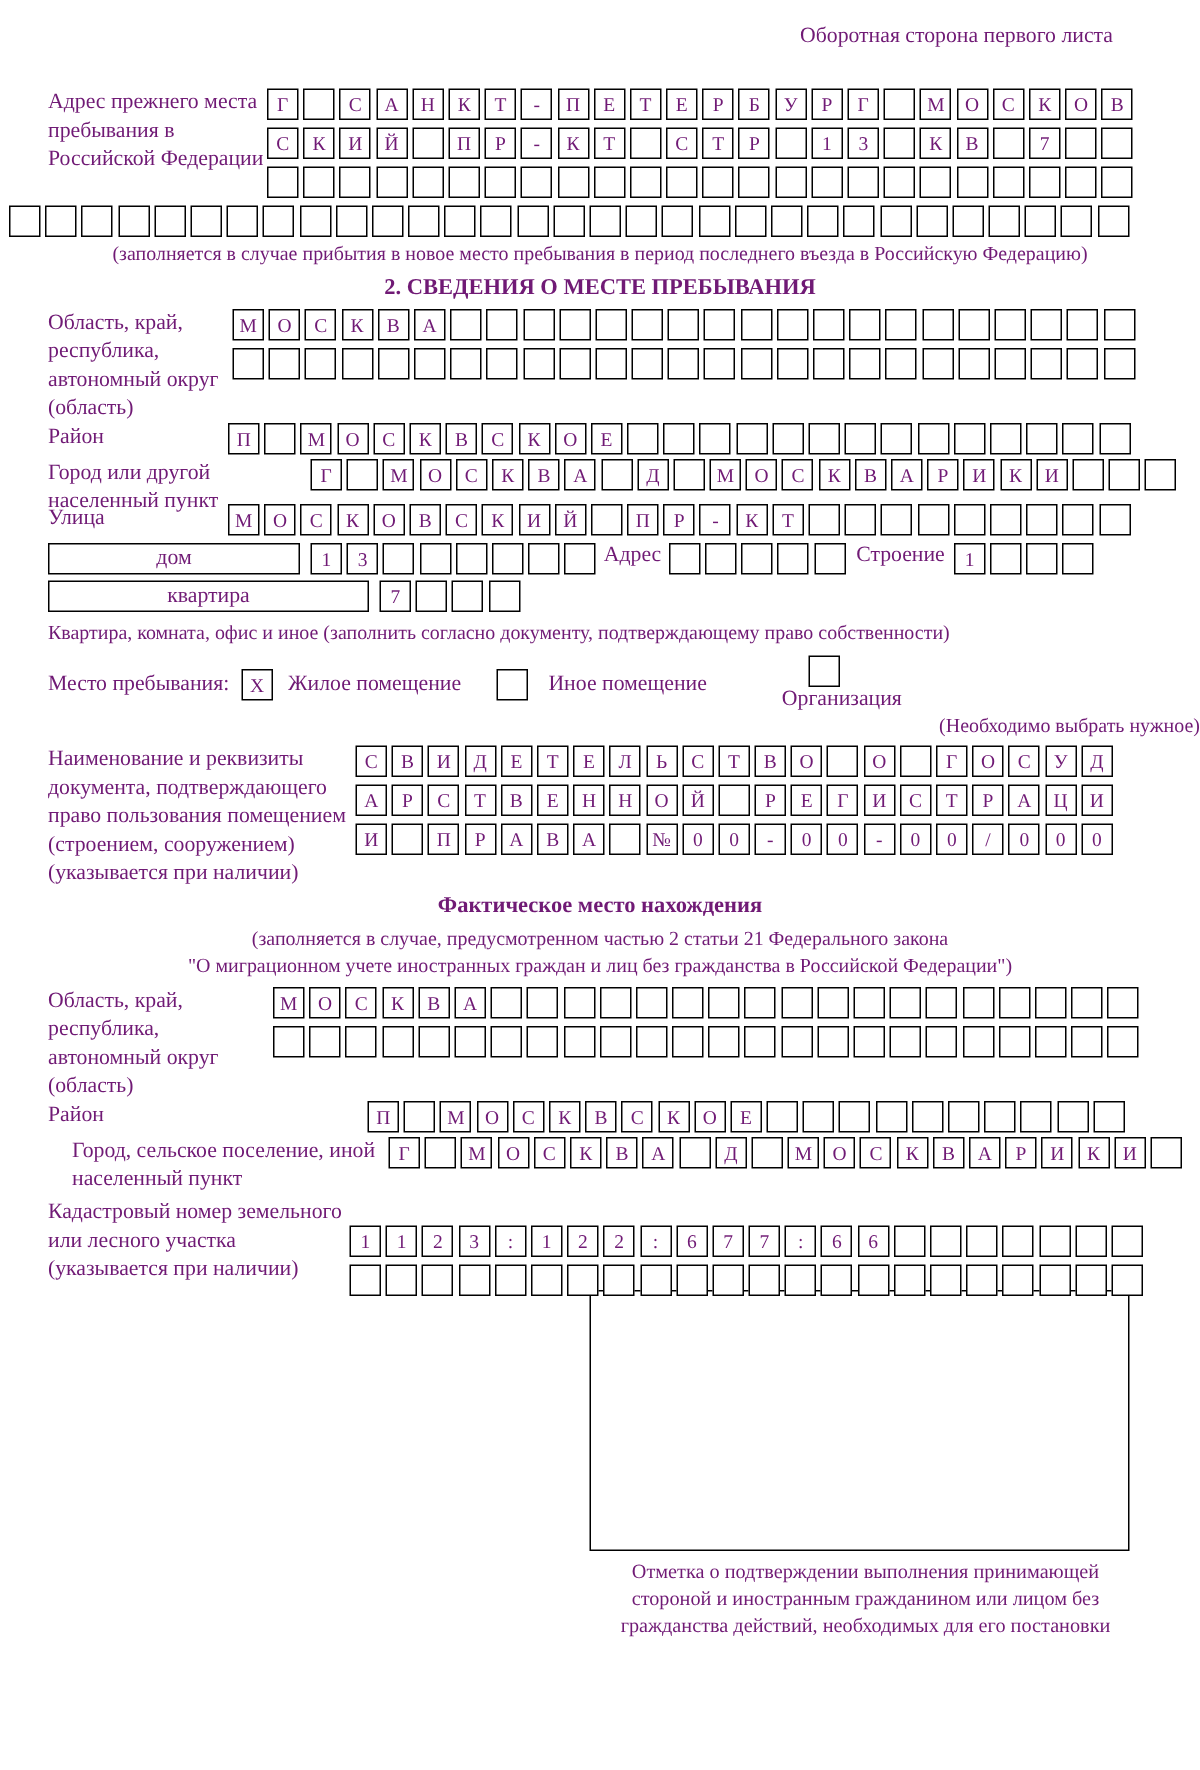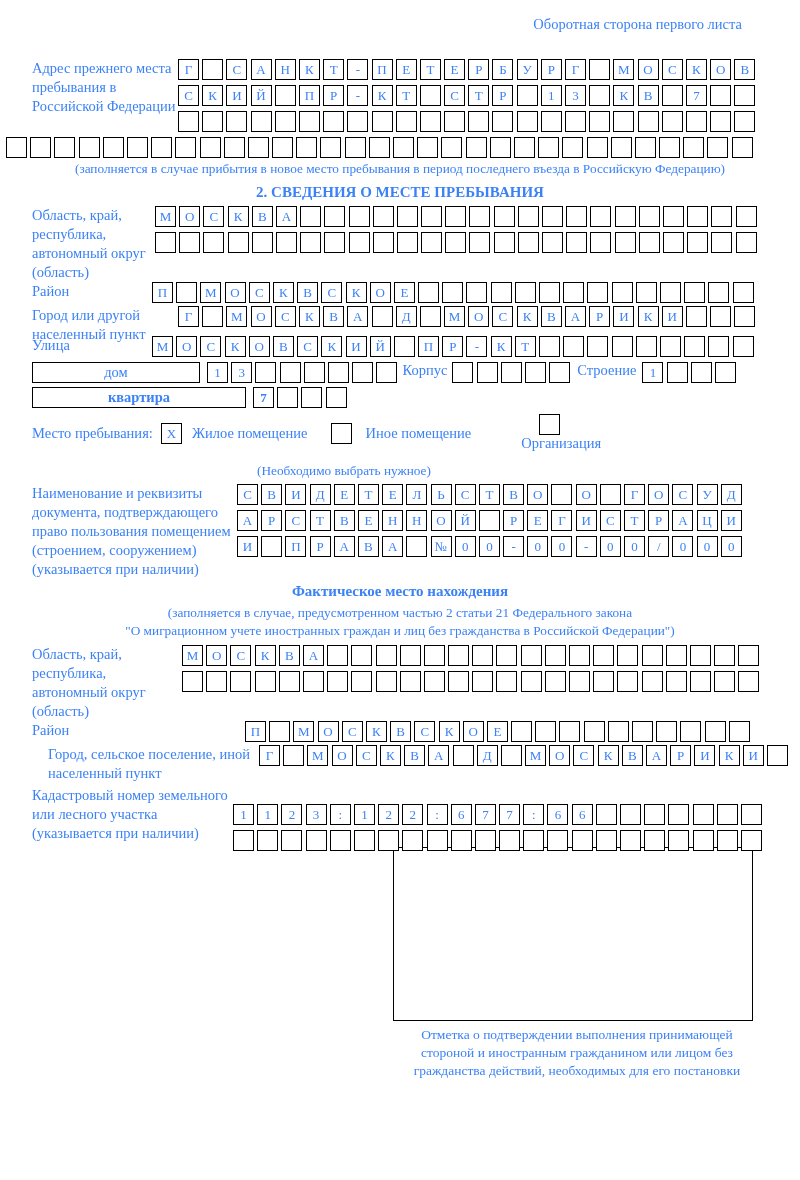--- a/index.html
+++ b/index.html
@@ -1,18 +1,18 @@
 <!DOCTYPE html>
 <html><head>
 <meta charset="utf-8">
 <style>
   html,body{margin:0;padding:0;background:#fff;}
   .page{
     width:800px;height:1180px;overflow:hidden;position:relative;
-    background:#fff;color:#3b82f6;
+    background:#fff;color:#701a75;
     font-family:"Liberation Serif","DejaVu Serif",serif;
     box-sizing:border-box;padding:16px 0 0 32px;
   }
   .header-note{font-size:14.5px;text-align:right;padding-right:58px;}
   .lblock{display:flex;}
   .label{font-size:14.5px;line-height:19px;flex:0 0 auto;}
   .lw-146{width:146px;}
   .lw-120{width:120px;}
   .lw-123{width:123px;}
   .lw-205{width:205px;}
@@ -251,21 +251,21 @@
         <div class="cell"></div>
         <div class="cell"></div>
         <div class="cell"></div>
         <div class="cell"></div>
         <div class="cell"></div>
         <div class="cell"></div>
         <div class="cell"></div>
       </div>
   </div>
 
-  <div class="lblock" style="margin-top:3px;">
+  <div class="lblock" style="margin-top:3px;gap:29px;">
     <div class="label lw-146">Город или другой населенный пункт</div>
     <div class="cellrow">
         <div class="cell">Г</div>
         <div class="cell"></div>
         <div class="cell">М</div>
         <div class="cell">О</div>
         <div class="cell">С</div>
         <div class="cell">К</div>
         <div class="cell">В</div>
         <div class="cell">А</div>
@@ -324,46 +324,47 @@
     <div class="cellrow" style="margin-left:7px;">
         <div class="cell">1</div>
         <div class="cell">3</div>
         <div class="cell"></div>
         <div class="cell"></div>
         <div class="cell"></div>
         <div class="cell"></div>
         <div class="cell"></div>
         <div class="cell"></div>
       </div>
-    <div class="inline-lbl" style="margin:0 5px 0 2px;">Корпус</div>
+    <div class="inline-lbl" style="margin:0 5px 0 2px;">Адрес</div>
     <div class="cellrow">
         <div class="cell"></div>
         <div class="cell"></div>
         <div class="cell"></div>
         <div class="cell"></div>
         <div class="cell"></div>
       </div>
     <div class="inline-lbl" style="margin:0 6px 0 4px;">Строение</div>
     <div class="cellrow">
         <div class="cell">1</div>
         <div class="cell"></div>
         <div class="cell"></div>
         <div class="cell"></div>
       </div>
   </div>
 
-  <div class="cellrow" style="margin-top:4px;align-items:center;font-weight:bold;">
+  <div class="cellrow" style="margin-top:4px;align-items:center;">
     <div class="widebox" style="width:212px;">квартира</div>
     <div class="cellrow" style="margin-left:7px;">
         <div class="cell">7</div>
         <div class="cell"></div>
         <div class="cell"></div>
         <div class="cell"></div>
       </div>
   </div>
+  <div class="caption" style="margin-top:5px;">Квартира, комната, офис и иное (заполнить согласно документу, подтверждающему право собственности)</div>
 
   <div class="stay-row" style="margin-top:6px;">
     <span class="inline-lbl">Место пребывания:</span>
     <div class="stay-option" style="margin-left:8px;">
       <div class="cellrow">
           <div class="cell">X</div>
         </div>
       <span class="inline-lbl" style="margin-left:7px;">Жилое помещение</span>
     </div>
     <div class="stay-option" style="margin-left:24px;">
@@ -372,21 +373,21 @@
         </div>
       <span class="inline-lbl" style="margin-left:10px;">Иное помещение</span>
     </div>
     <div class="stay-option" style="margin-left:30px;flex-direction:column;">
       <div class="cellrow">
           <div class="cell"></div>
         </div>
       <span class="inline-lbl" style="margin-left:20px;">Организация</span>
     </div>
   </div>
-  <div class="caption" style="margin-top:10px;margin-left:225px;">(Необходимо выбрать нужное)</div>
+  <div class="caption" style="margin-top:0;margin-left:225px;text-align:right;">(Необходимо выбрать нужное)</div>
 
   <div class="lblock" style="margin-top:4px;">
     <div class="label lw-205">Наименование и реквизиты документа, подтверждающего право пользования помещением (строением, сооружением) (указывается при наличии)</div>
     <div class="rows">
       <div class="cellrow">
           <div class="cell">С</div>
           <div class="cell">В</div>
           <div class="cell">И</div>
           <div class="cell">Д</div>
           <div class="cell">Е</div>

